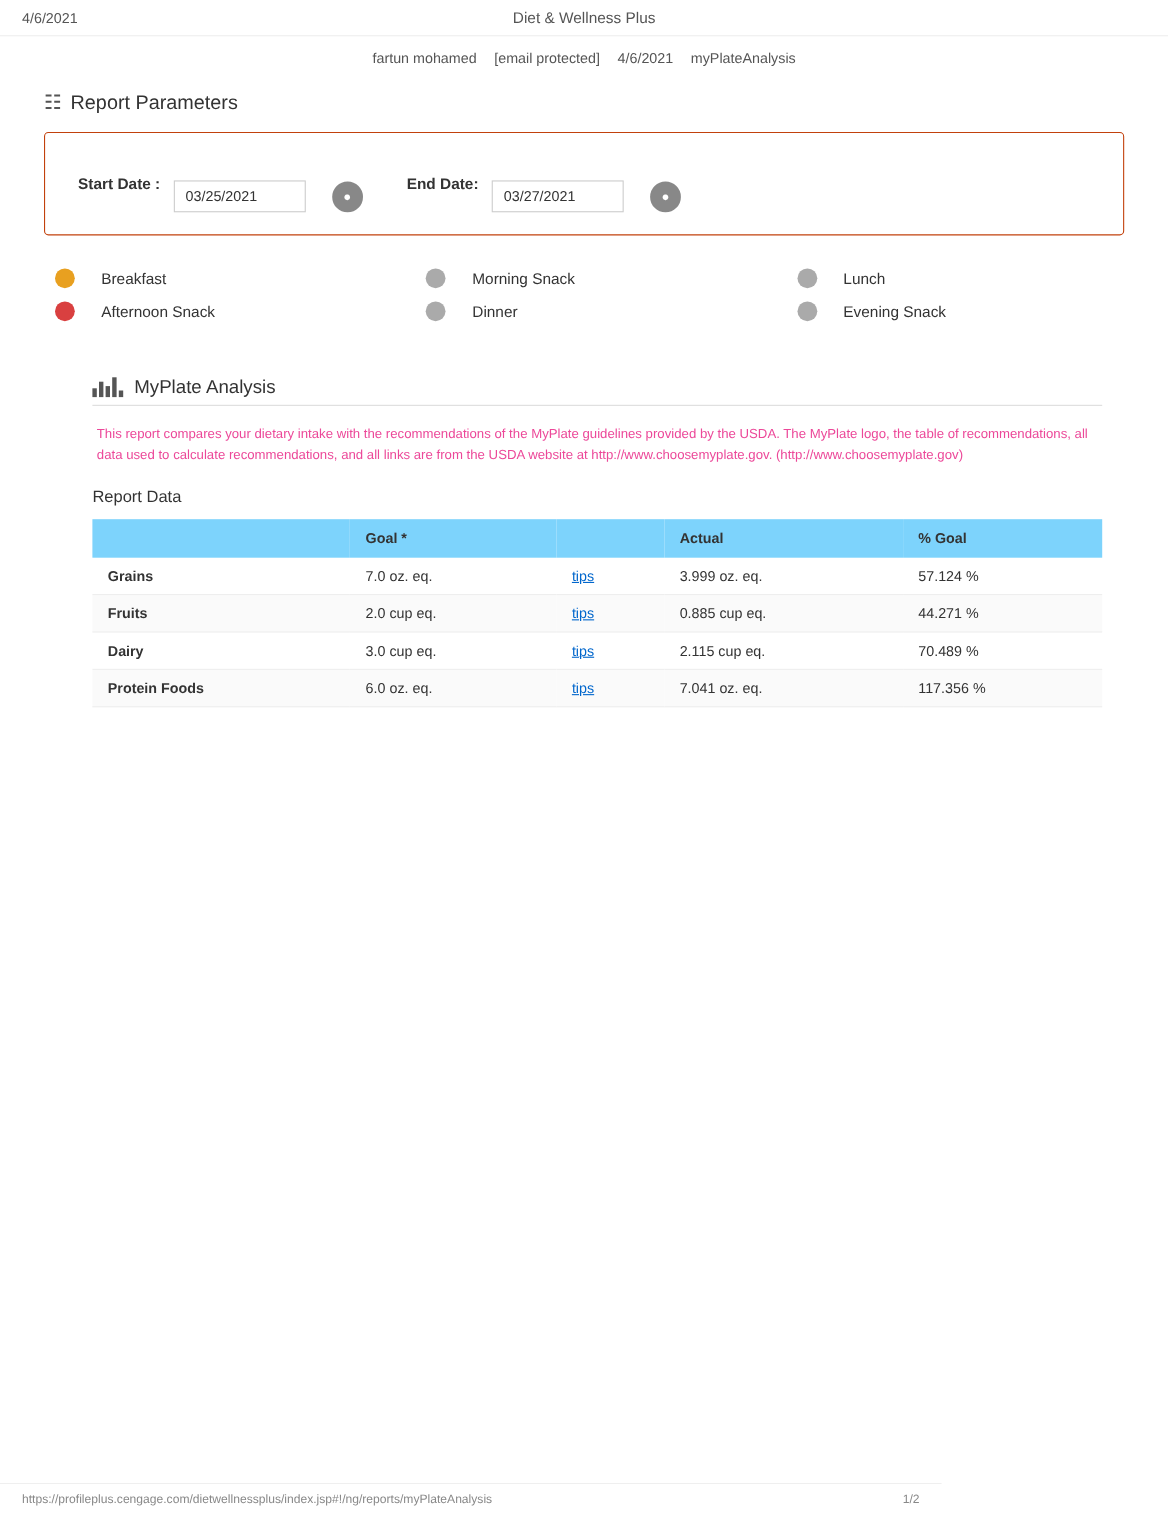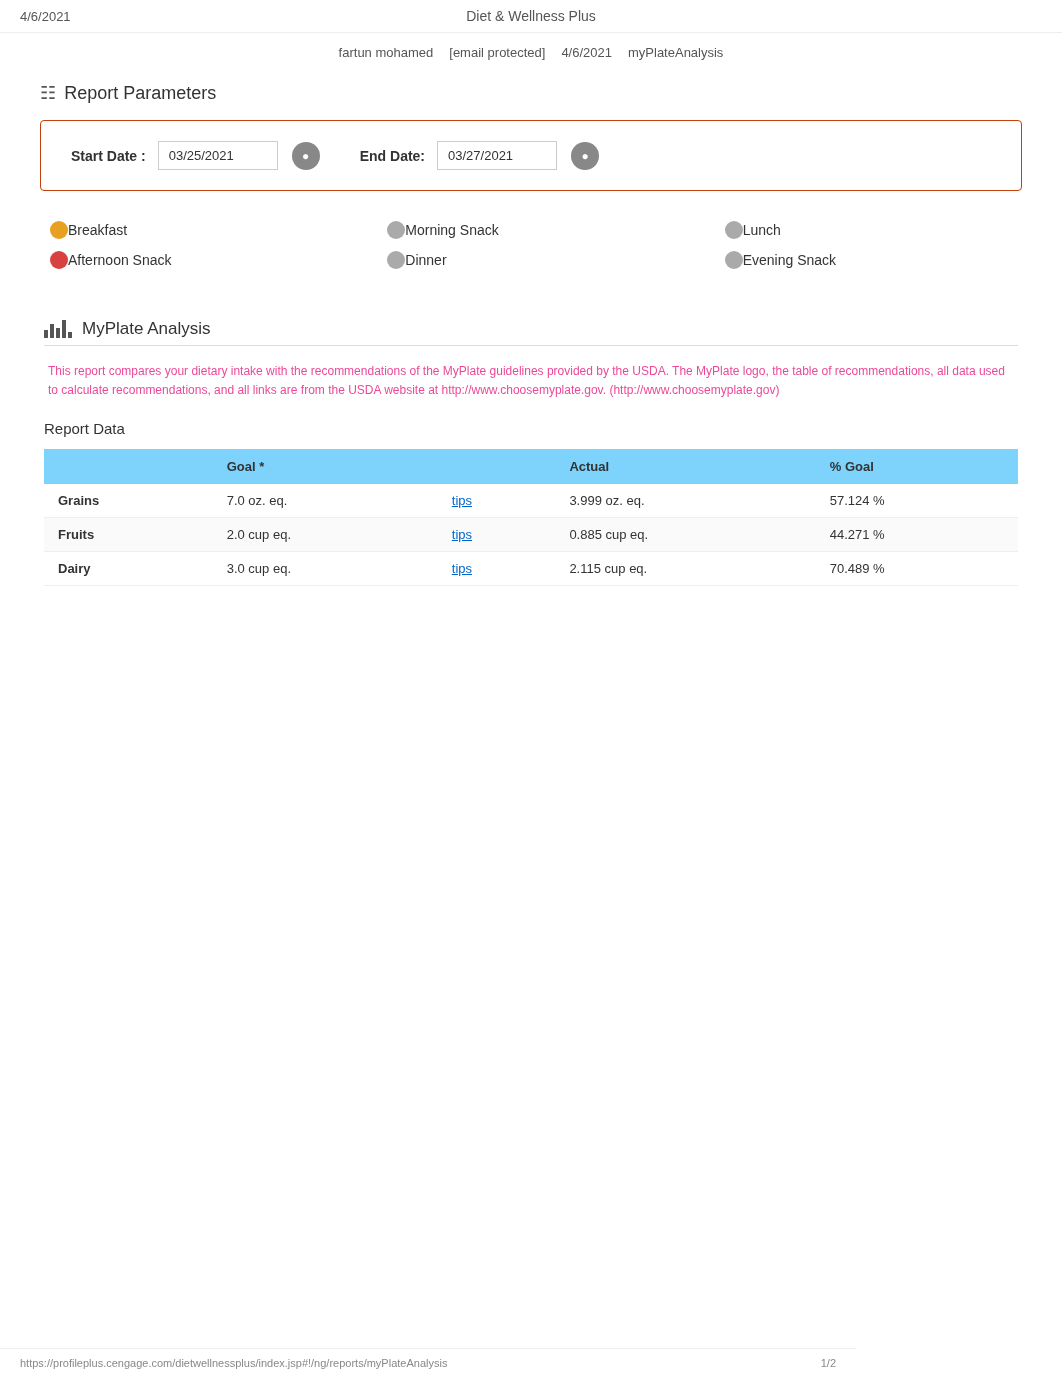--- a/index.html
+++ b/index.html
@@ -59,21 +59,22 @@
       gap: 12px;
     }
     .date-label {
       font-weight: bold;
       font-size: 14px;
       white-space: nowrap;
     }
     .date-input-wrapper {
       display: flex;
       align-items: center;
-      gap: 14px;
+      gap: 24px;
+      margin-top: 23px;
     }
     .date-input {
       border: 1px solid #ccc;
       padding: 6px 10px;
       font-size: 13px;
       color: #333;
       width: 120px;
     }
     .calendar-btn {
       width: 28px;
@@ -92,33 +93,34 @@
     .meal-checkboxes {
       display: grid;
       grid-template-columns: repeat(3, 1fr);
       grid-template-rows: repeat(2, auto);
       gap: 12px 40px;
       padding: 10px 0 10px 10px;
     }
     .meal-item {
       display: flex;
       align-items: center;
-      gap: 0;
+      gap: 24px;
       font-size: 14px;
     }
     .meal-dot {
       width: 18px;
       height: 18px;
       border-radius: 50%;
       flex-shrink: 0;
     }
 
     
     .section-myplate {
-      padding: 20px 44px;
+      padding: 20px 60px;
+      margin-left: 24px;
     }
     .section-myplate-header {
       display: flex;
       align-items: center;
       gap: 10px;
       font-size: 17px;
       color: #333;
       margin-bottom: 16px;
       padding-bottom: 6px;
       border-bottom: 1px solid #ddd;
@@ -304,20 +306,27 @@
     <td>0.885 cup eq.</td>
     <td>44.271 %</td>
   </tr>
         <tr>
     <td>Dairy</td>
     <td>3.0 cup eq.</td>
     <td style="color:#0066cc; text-decoration:underline; cursor:pointer;">tips</td>
     <td>2.115 cup eq.</td>
     <td>70.489 %</td>
   </tr>
+        <tr>
+    <td>Protein Foods</td>
+    <td>6.0 oz. eq.</td>
+    <td style="color:#0066cc; text-decoration:underline; cursor:pointer;">tips</td>
+    <td>7.041 oz. eq.</td>
+    <td>117.356 %</td>
+  </tr>
       </tbody>
   </table>
 </div>
 
 <div class="page-footer">
   <span>https://profileplus.cengage.com/dietwellnessplus/index.jsp#!/ng/reports/myPlateAnalysis</span>
   <span>1/2</span>
 </div>
 
 </body></html>

